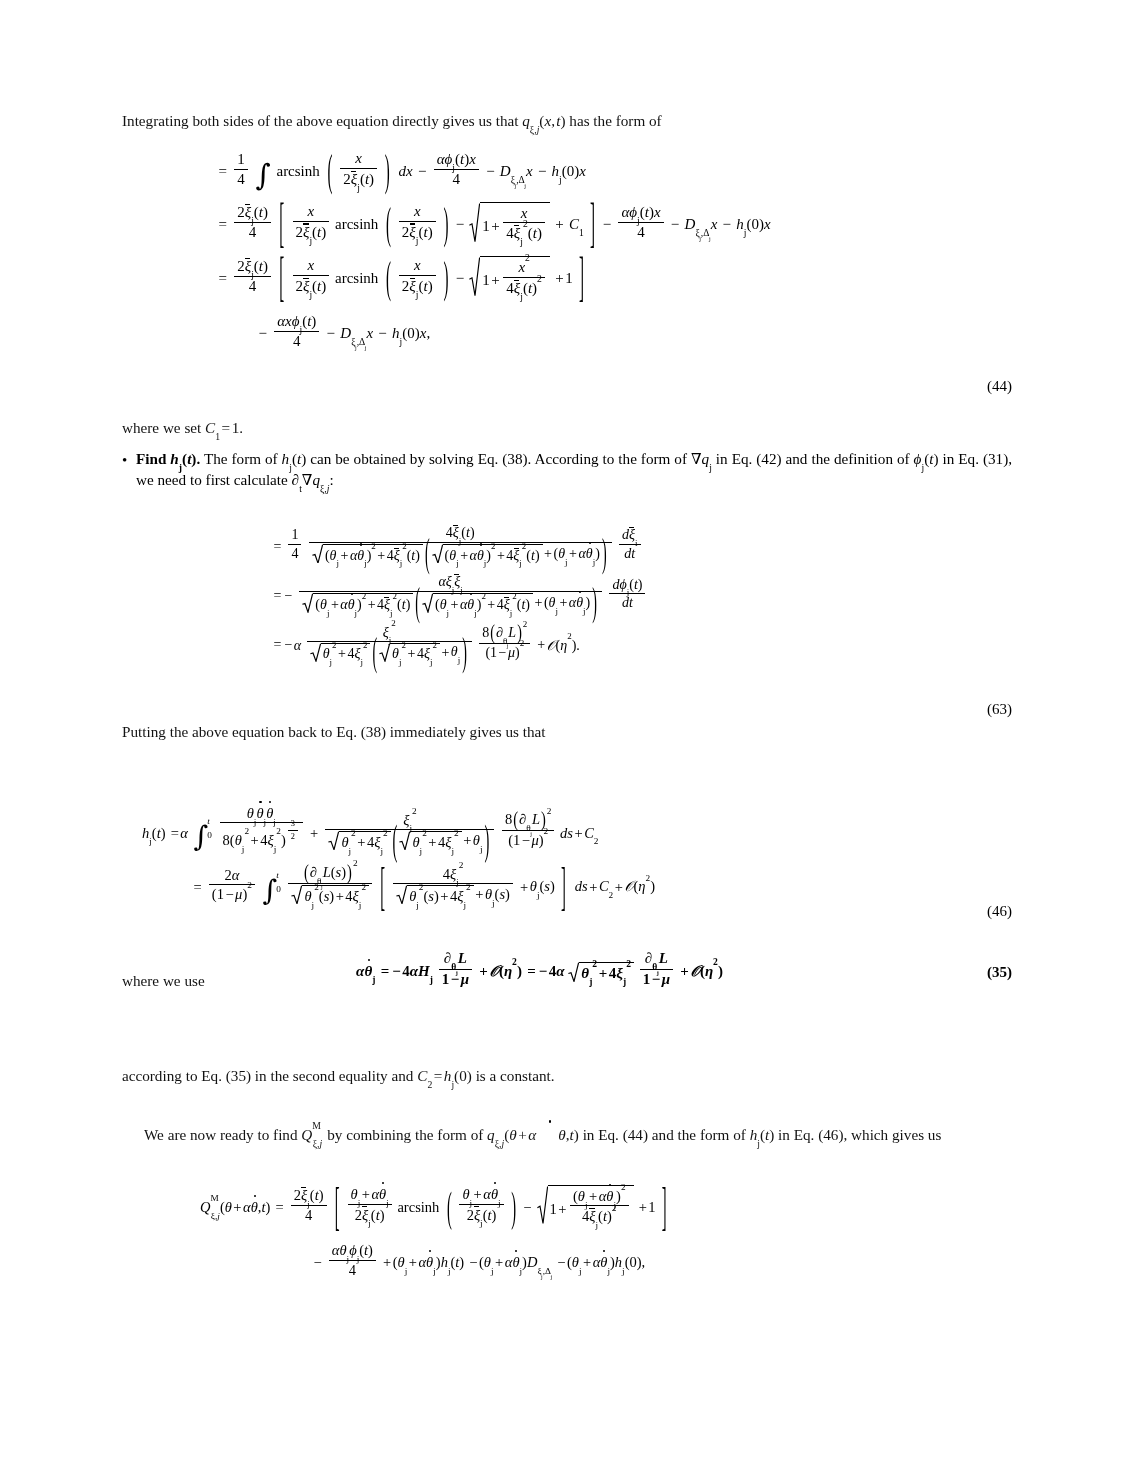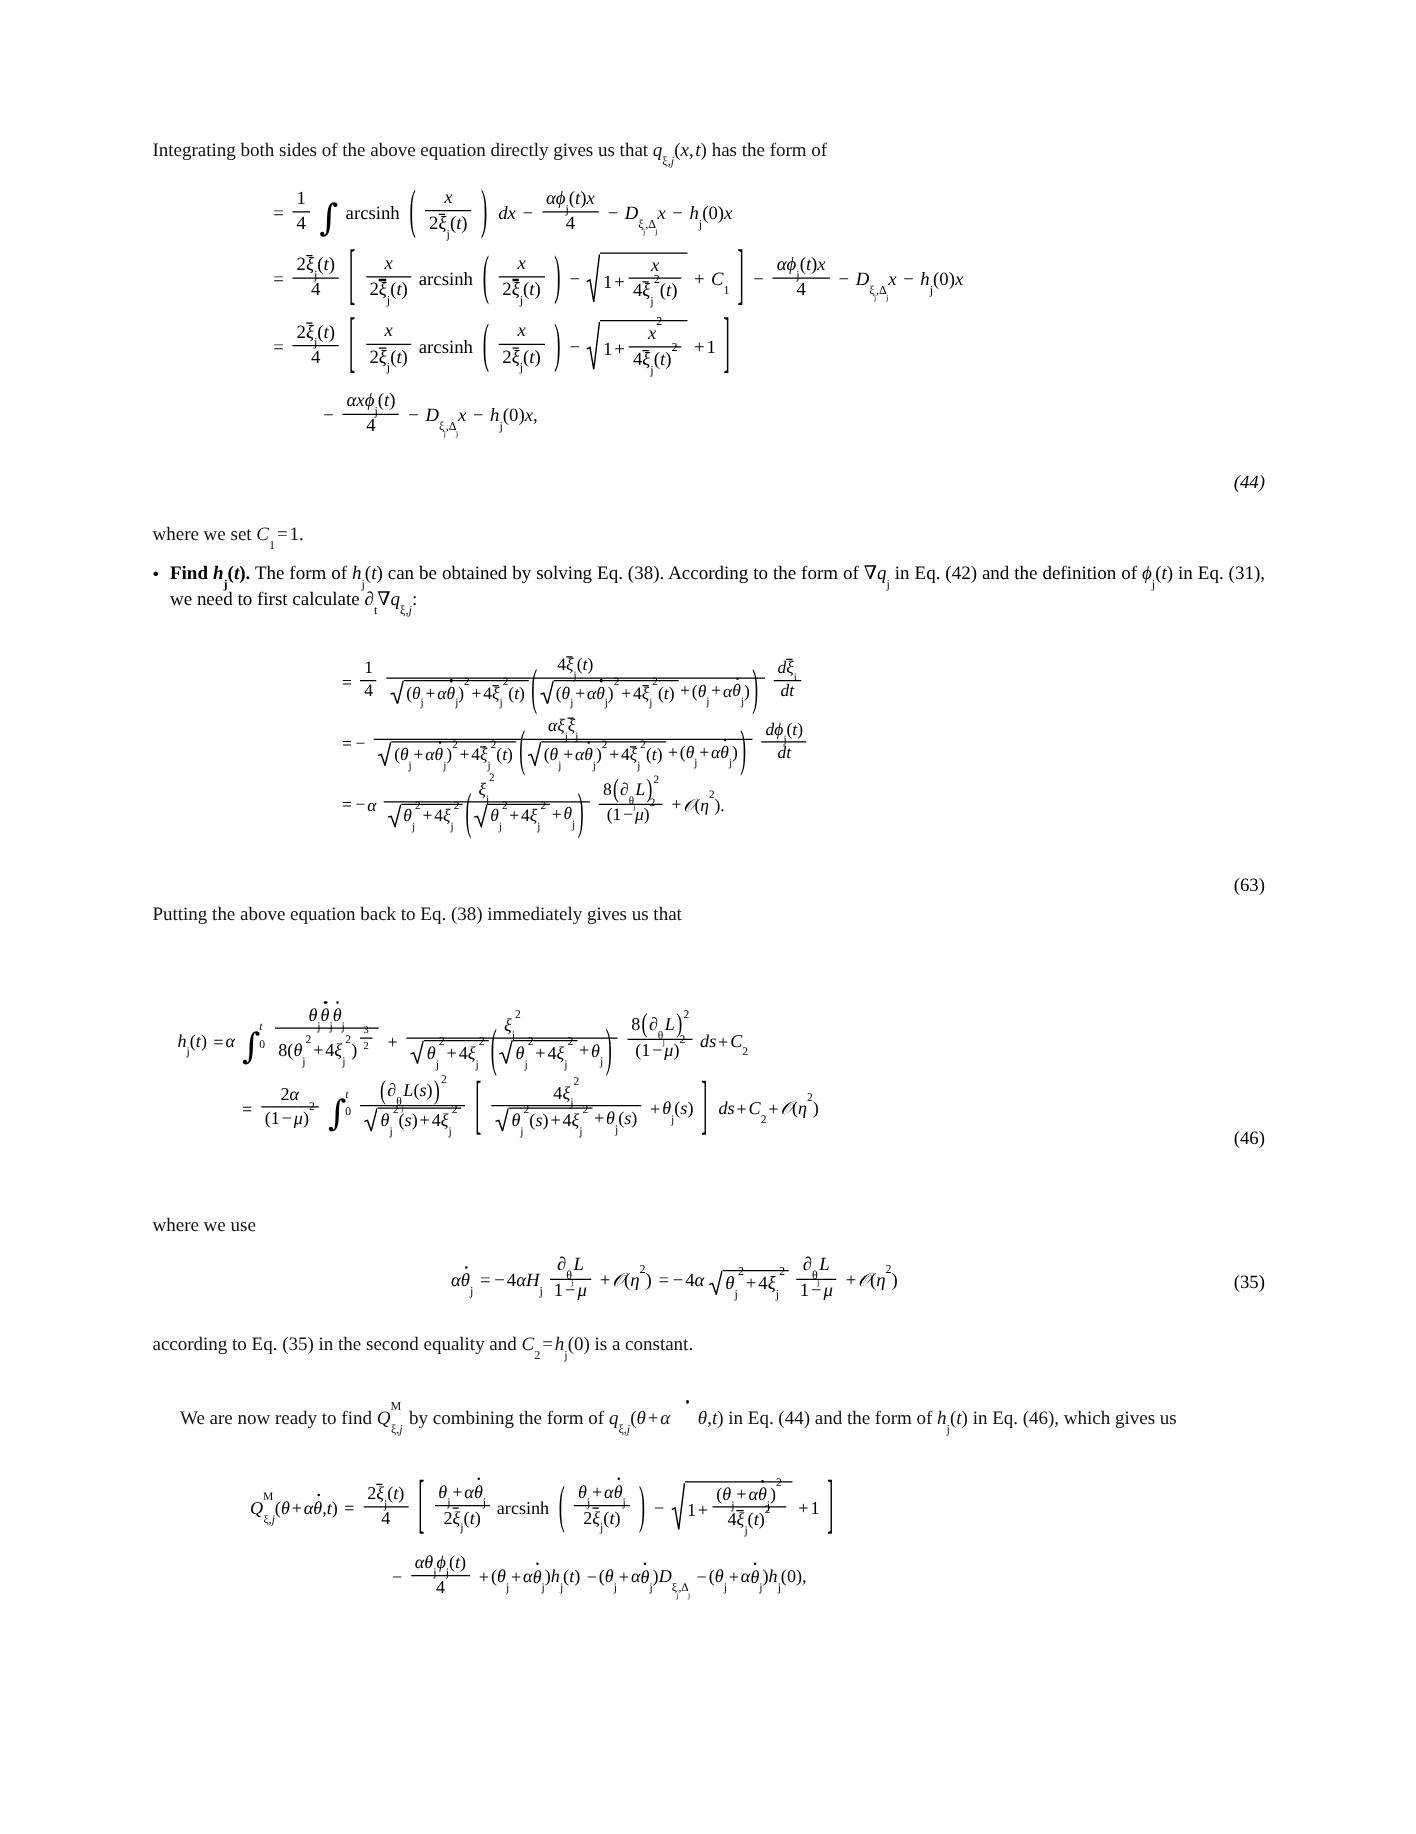--- a/index.html
+++ b/index.html
@@ -284,21 +284,21 @@
       <span class="math">
         <span class="mo">−</span>
         <span class="frac"><span class="num"><span class="mi">αxϕ</span><sub>j</sub>(<span class="mi">t</span>)</span><span class="den mn">4</span></span>
         <span class="mo">−</span>
         <span class="mi">D</span><sub>ξ<sub class="tight">j</sub>,Δ<sub class="tight">j</sub></sub><span class="mi">x</span>
         <span class="mo">−</span>
         <span class="mi">h</span><sub>j</sub>(<span class="mn">0</span>)<span class="mi">x</span>,
       </span>
     </div>
 
-    <span class="eqnum" style="top:238px;font-style:italic;">(44)</span>
+    <span class="eqnum" style="top:238px;">(44)</span>
   </div>
 
   <div style="position:absolute; left:0; top:418px; width:890px;">
     <div class="para"><span>where we set </span><span class="math"><span class="mi">C</span><sub>1</sub><span class="mo">=</span><span class="mn">1</span></span><span>.</span></div>
   </div>
 
   <div style="position:absolute; left:0; top:449px; width:890px;">
     <div class="bullet-row">
       <span class="bullet-dot">•</span>
       <span class="bullet-text"><b>Find</b><b class="math"> <span class="mi">h</span><sub>j</sub>(<span class="mi">t</span>).</b> The form of <span class="math"><span class="mi">h</span><sub>j</sub>(<span class="mi">t</span>)</span> can be obtained by solving Eq. (38). According to the form of <span class="math">∇<span class="mi">q</span><sub>j</sub></span> in Eq. (42) and the definition of <span class="math"><span class="mi">ϕ</span><sub>j</sub>(<span class="mi">t</span>)</span> in Eq. (31), we need to first calculate <span class="math"><span class="mi">∂</span><sub>t</sub>∇<span class="mi">q</span><sub>ξ,<span class="mi">j</span></sub></span>:</span>
@@ -410,21 +410,21 @@
       </span>
     </div>
 
     <span class="eqnum" style="top:98px;">(46)</span>
   </div>
 
   <div style="position:absolute; left:0; top:971px; width:890px;">
     <div class="para">where we use</div>
   </div>
 
-  <div class="eqblock" style="position:absolute; left:0; top:1004px; width:890px; height:60px;">
+  <div class="eqblock" style="position:absolute; left:0; top:950px; width:890px; height:60px;font-weight:bold;">
     <div class="eqline" style="justify-content:center; margin-right:55px;">
       <span class="math" style="font-size:15px;">
         <span class="mi">α</span><span class="dot"><span class="mi">θ</span></span><sub>j</sub>
         <span class="mo">=</span><span class="mo">−</span><span class="mn">4</span><span class="mi">αH</span><sub>j</sub>
         <span class="frac"><span class="num"><span class="mi">∂</span><sub>θ<sub class="tight">j</sub></sub><span class="mi">L</span></span><span class="den"><span class="mn">1</span><span class="mo">−</span><span class="mi">μ</span></span></span>
         <span class="mo">+</span><span class="mi" style="font-family:'DejaVu Serif',serif;">𝒪</span>(<span class="mi">η</span><sup>2</sup>)
         <span class="mo">=</span><span class="mo">−</span><span class="mn">4</span><span class="mi">α</span>
         <span class="sqrt"><span class="radsign">
                 <svg viewBox="0 0 11 40" preserveAspectRatio="none">
                   <path d="M0.4 23 L3 21.5 L6 39 L10.6 1.5" stroke="#000" stroke-width="1.15" fill="none" vector-effect="non-scaling-stroke"></path>

